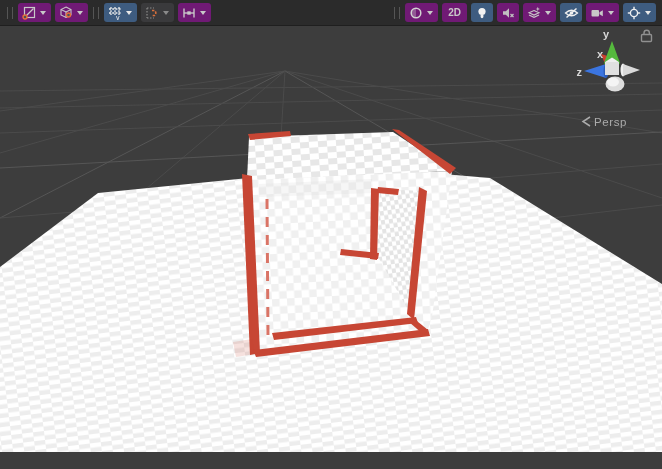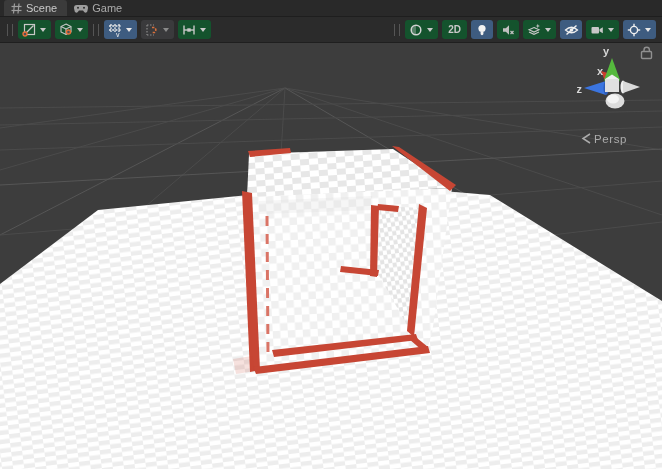--- a/index.html
+++ b/index.html
@@ -10,21 +10,21 @@
   body{background:#222;font-family:"Liberation Sans","DejaVu Sans",sans-serif;}
   .app{position:relative;width:662px;height:469px;overflow:hidden;background:#3D3D3D;}
   
   .tabbar{height:17px;background:#292929;display:flex;align-items:stretch;border-bottom:1px solid #1E1E1E;}
   .tab{display:flex;align-items:center;gap:4px;padding:0 10px 0 7px;font-size:11px;color:#ABABAB;cursor:default;}
   .tab.active{background:#3B3B3B;color:#C9C9C9;border-radius:3px 3px 0 0;margin-left:4px;}
   .tabicon{display:flex;align-items:center}
   
   .toolbar{height:26px;background:#2B2B2B;display:flex;align-items:center;padding:0 4px;border-bottom:1px solid #1F1F1F;}
   .handle{width:6px;height:12px;margin:0 3px;border-left:1px solid #555;border-right:1px solid #555;}
-  .tbtn{height:19px;background:#14532d;border-radius:3px;display:flex;align-items:center;padding:0 3px;margin:0 2px;cursor:default;}
+  .tbtn{height:19px;background:#701a75;border-radius:3px;display:flex;align-items:center;padding:0 3px;margin:0 2px;cursor:default;}
   .tbtn.active{background:var(--accent-blue,#3E5C80);}
   .tbtn.disabled{background:#3A3A3C;}
   .tbtn .ticon{display:flex;align-items:center;justify-content:center;width:16px;height:16px;}
   .caret{width:0;height:0;border:3px solid transparent;border-top:4px solid #C8C8C8;margin:4px 2px 0 3px;}
   .tbtn.active .caret{border-top-color:#E8E8E8;}
   .tbtn.disabled .caret{border-top-color:#8A8A8A;}
   .lbl2d{font-size:10px;font-weight:bold;color:#C8C8C8;padding:0 3px;}
   .spacer{flex:1}
   
   .viewport{position:relative;width:662px;height:426px;background:var(--viewport-bg,#3D3D3D);}
@@ -33,45 +33,20 @@
   .gridline.bright{stroke:#565656}
   .trim{fill:var(--trim-red,#C74634)}
   .persp-text{font-size:11.5px;fill:#ABABAB;letter-spacing:.6px}
   .axis-label{font-size:11px;fill:#D8D8D8;font-weight:bold}
 </style>
 </head>
 <body>
 
 <div class="app">
 
-  <div class="tabbar">
-    <div class="tab active">
-      <span class="tabicon">
-        <svg width="11" height="11" viewBox="0 0 11 11">
-            <g stroke="#9E9E9E" stroke-width="1.2">
-          <line x1="3.5" y1="0.5" x2="2.5" y2="10.5"></line>
-              <line x1="8" y1="0.5" x2="7" y2="10.5"></line>
-          <line x1="0.5" y1="3.5" x2="10.5" y2="3.5"></line>
-              <line x1="0.5" y1="7.5" x2="10.5" y2="7.5"></line>
-        </g>
-          </svg>
-      </span>
-      <span>Scene</span>
-    </div>
-    <div class="tab">
-      <span class="tabicon">
-        <svg width="14" height="9" viewBox="0 0 14 9">
-          <path d="M3 1 h8 a3 3 0 0 1 3 3.2 L13.4 7 a1.8 1.8 0 0 1 -3.2 1 L9 6.5 H5 L3.8 8 a1.8 1.8 0 0 1 -3.2 -1 L0 4.2 A3 3 0 0 1 3 1 Z" fill="#9E9E9E"></path>
-          <circle cx="4" cy="3.8" r="1" fill="#2B2B2B"></circle>
-            <circle cx="10" cy="3.8" r="1" fill="#2B2B2B"></circle>
-        </svg>
-      </span>
-      <span>Game</span>
-    </div>
-  </div>
 
   <div class="toolbar">
     <div class="handle"></div>
 
     <div class="tbtn">
       <span class="ticon">
         <svg width="14" height="14" viewBox="0 0 14 14">
           <rect x="2.5" y="1.5" width="10" height="10" fill="none" stroke="#C8C8C8" stroke-width="1.2"></rect>
           <line x1="3.5" y1="10.5" x2="11.5" y2="2.5" stroke="#C8C8C8" stroke-width="1.2"></line>
           <circle cx="3" cy="11" r="2" fill="#4F5357" stroke="#E8703A" stroke-width="1.4"></circle>

